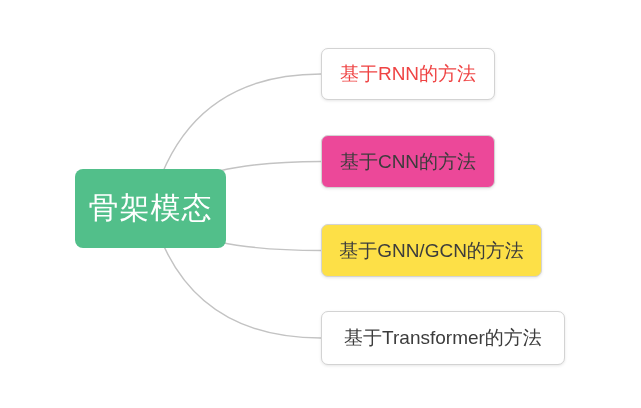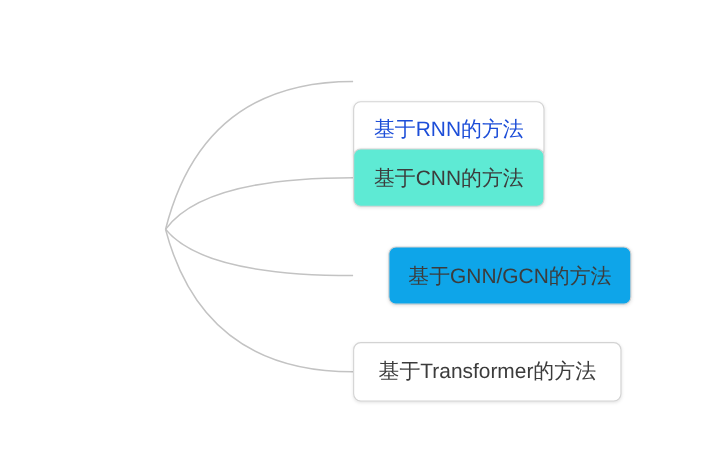--- a/index.html
+++ b/index.html
@@ -53,20 +53,21 @@
 <body>
 
 <div class="stage">
   <svg class="connector-layer" viewBox="0 0 641 408" xmlns="http://www.w3.org/2000/svg">
       <path d="M 150.5 208.5 Q 184.6 74 321 74" fill="none" stroke="#c3c3c3" stroke-width="1.4"></path>
       <path d="M 150.5 208.5 Q 184.6 161.5 321 161.5" fill="none" stroke="#c3c3c3" stroke-width="1.4"></path>
       <path d="M 150.5 208.5 Q 184.6 250.5 321 250.5" fill="none" stroke="#c3c3c3" stroke-width="1.4"></path>
       <path d="M 150.5 208.5 Q 184.6 338 321 338" fill="none" stroke="#c3c3c3" stroke-width="1.4"></path>
     </svg>
 
+  <div class="root-node" style="left: 75px; top: 169px; width: 151px; height: 79px; background: rgb(82, 191, 138); color: rgb(255, 255, 255);">骨架模态</div>
 
   <div>
-      <div class="child-node" style="left: 321px; top: 48px; width: 174px; height: 52px; border-color: rgb(211, 211, 211); background: rgb(255, 255, 255); color: #1d4ed8; margin-top: 44px;">基于RNN的方法</div>
-      <div class="child-node" style="left: 321px; top: 135px; width: 174px; height: 53px; border-color: rgb(211, 211, 211); background: #5eead4; color: rgb(60, 60, 60);">基于CNN的方法</div>
-      <div class="child-node" style="left: 321px; top: 224px; width: 221px; height: 53px; border-color: rgb(211, 211, 211); background: #0ea5e9; color: rgb(60, 60, 60); margin-left: 32px;">基于GNN/GCN的方法</div>
+      <div class="child-node" style="left: 321px; top: 48px; width: 174px; height: 52px; border-color: rgb(211, 211, 211); background: rgb(255, 255, 255); color: #ef4444;">基于RNN的方法</div>
+      <div class="child-node" style="left: 321px; top: 135px; width: 174px; height: 53px; border-color: rgb(211, 211, 211); background: #ec4899; color: rgb(60, 60, 60);">基于CNN的方法</div>
+      <div class="child-node" style="left: 321px; top: 224px; width: 221px; height: 53px; border-color: rgb(211, 211, 211); background: #fde047; color: rgb(60, 60, 60);">基于GNN/GCN的方法</div>
       <div class="child-node" style="left: 321px; top: 311px; width: 244px; height: 54px; border-color: rgb(211, 211, 211); background: rgb(255, 255, 255); color: rgb(60, 60, 60); text-align: right;">基于Transformer的方法</div>
     </div>
 </div>
 
 </body></html>

